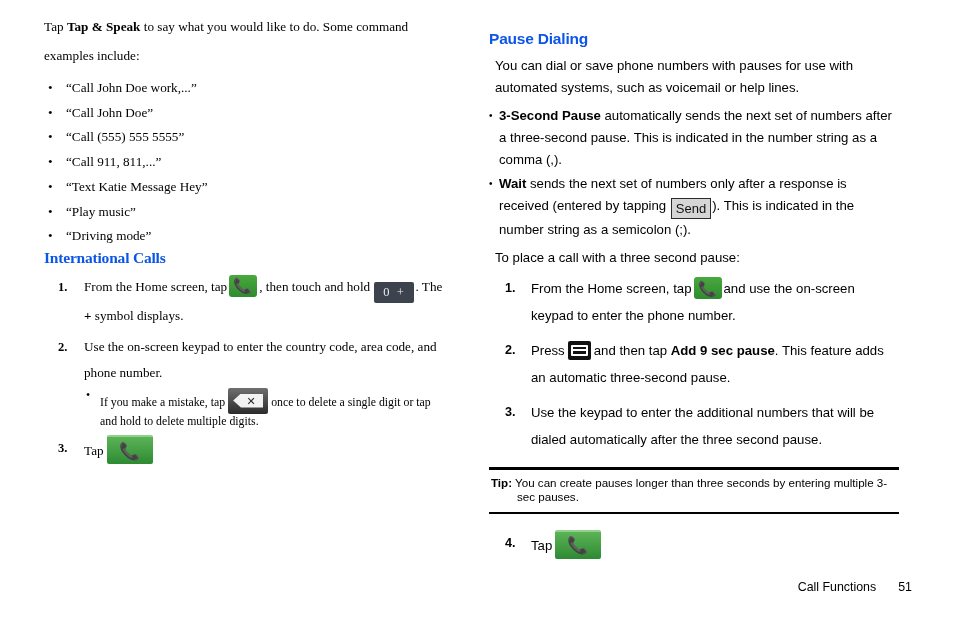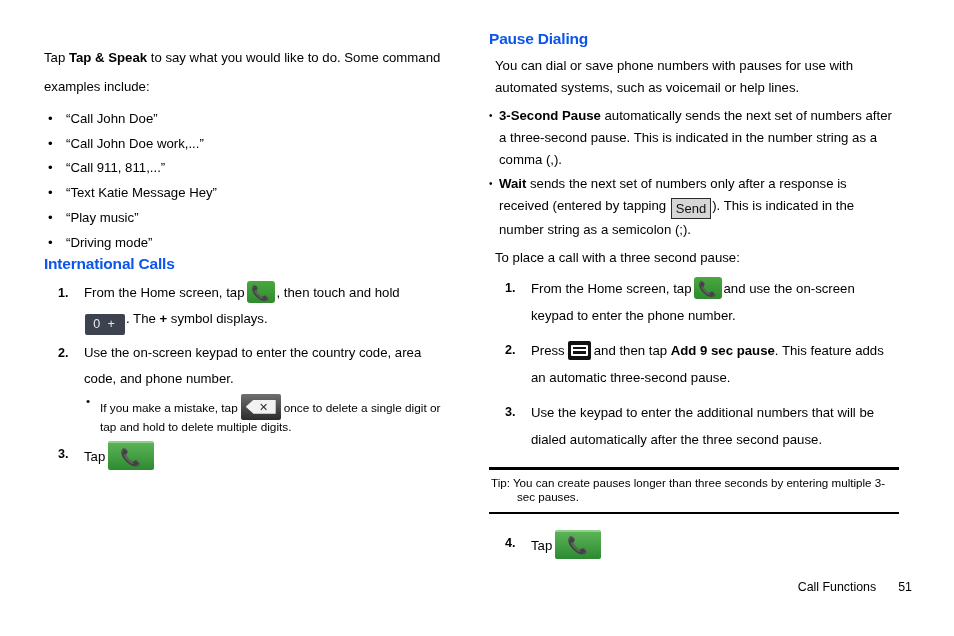--- a/index.html
+++ b/index.html
@@ -19,22 +19,23 @@
 
   .page {
     position: absolute;
     inset: 0;
   }
 
   
   .col-left {
     position: absolute;
     left: 44px;
-    top: 43px;
+    top: 12px;
     width: 400px;
+    font-family: Liberation Serif, serif;
   }
   .col-right {
     position: absolute;
     left: 489px;
     top: 30px;
     width: 410px;
   }
 
   
   .section-heading {
@@ -287,21 +288,21 @@
     border-bottom: 2px solid #000000;
     padding: 6px 2px 7px 2px;
   }
   .tip-text {
     font-size: 11.6px;
     line-height: 14.5px;
     padding-left: 26px;
     text-indent: -26px;
     margin: 0;
   }
-  .tip-label { font-weight: normal; }
+  .tip-label { font-weight: bold; }
 
   
   .footer {
     position: absolute;
     left: 7px;
     top: 580px;
     width: 905px;
     text-align: right;
     font-size: 12.4px;
   }
@@ -310,22 +311,23 @@
 </head>
 <body>
 
 <div class="page">
 
   <div class="col-left">
 
     <p class="para"><span>Tap </span><b>Tap &amp; Speak</b><span> to say what you would like to do. Some command examples include:</span></p>
 
     <ul class="quote-list">
+      <li>“Call John Doe work,...”</li>
       <li>“Call John Doe”</li>
-      <li>“Call John Doe work,...”</li>
+      <li>“Call (555) 555 5555”</li>
       <li>“Call 911, 811,...”</li>
       <li>“Text Katie Message Hey”</li>
       <li>“Play music”</li>
       <li>“Driving mode”</li>
     </ul>
 
     <h2 class="section-heading">International Calls</h2>
 
     <ol class="steps">
 

